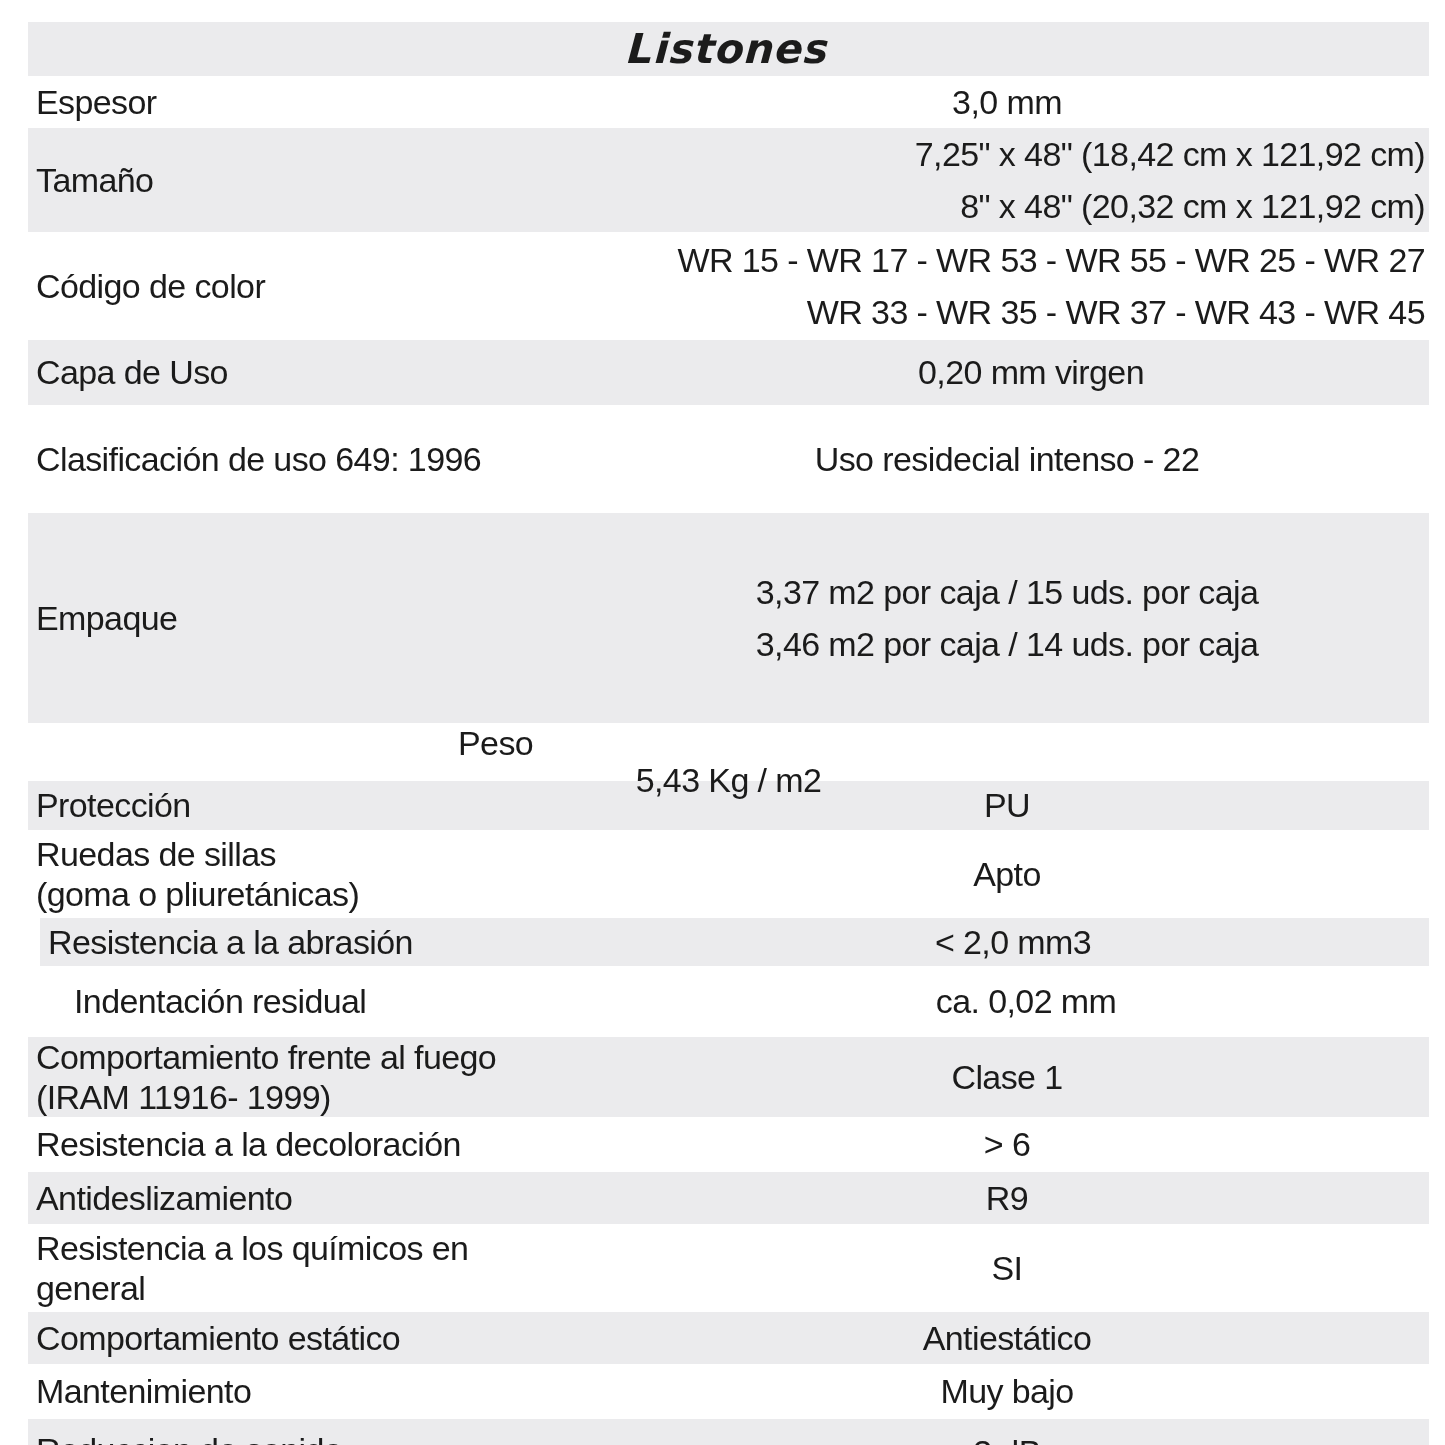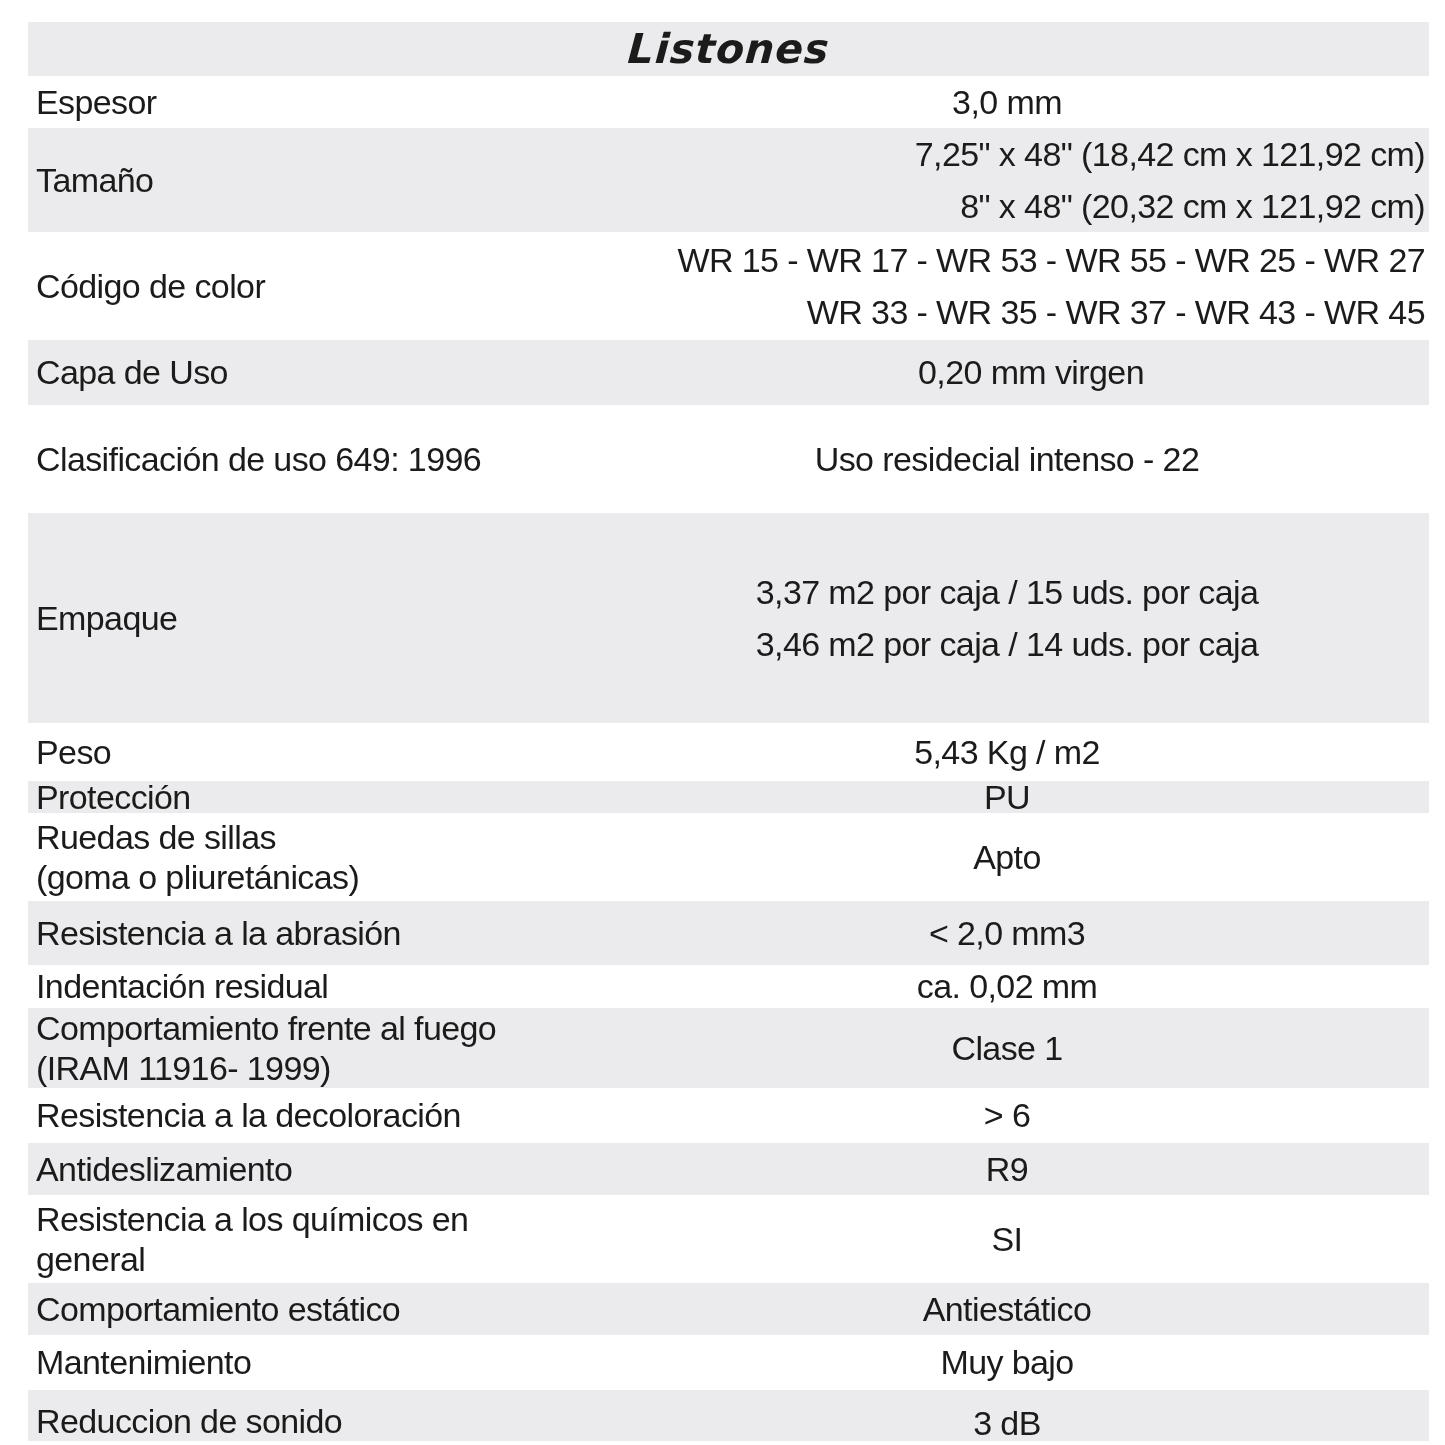--- a/index.html
+++ b/index.html
@@ -56,25 +56,25 @@
   .right .val { text-align: right; padding-right: 4px; }
   .spaced .vline + .vline { margin-top: 17px; }
 
   
   .r-espesor        { height: 52px; }
   .r-tamano         { height: 104px; justify-content: flex-end; }
   .r-codigo         { height: 108px; }
   .r-capa           { height: 65px; gap: 48px; }
   .r-clasificacion  { height: 108px; }
   .r-empaque        { height: 210px; justify-content: flex-end; }
-  .r-peso           { height: 58px; }
-  .r-proteccion     { height: 32px; }
+  .r-peso           { height: 58px; flex-direction: column; }
+  .r-proteccion     { height: 49px; }
   .r-ruedas         { height: 88px; }
-  .r-abrasion       { height: 64px; }
-  .r-indentacion    { height: 43px; }
+  .r-abrasion       { height: 48px; margin-left: 12px; }
+  .r-indentacion    { height: 71px; margin-left: 38px; }
   .r-fuego          { height: 80px; }
   .r-decoloracion   { height: 55px; }
   .r-antidesliz     { height: 52px; }
   .r-quimicos       { height: 88px; }
   .r-estatico       { height: 52px; }
   .r-mantenimiento  { height: 55px; }
   .r-reduccion      { height: 51px; align-items: flex-end; }
 </style>
 </head>
 <body>

